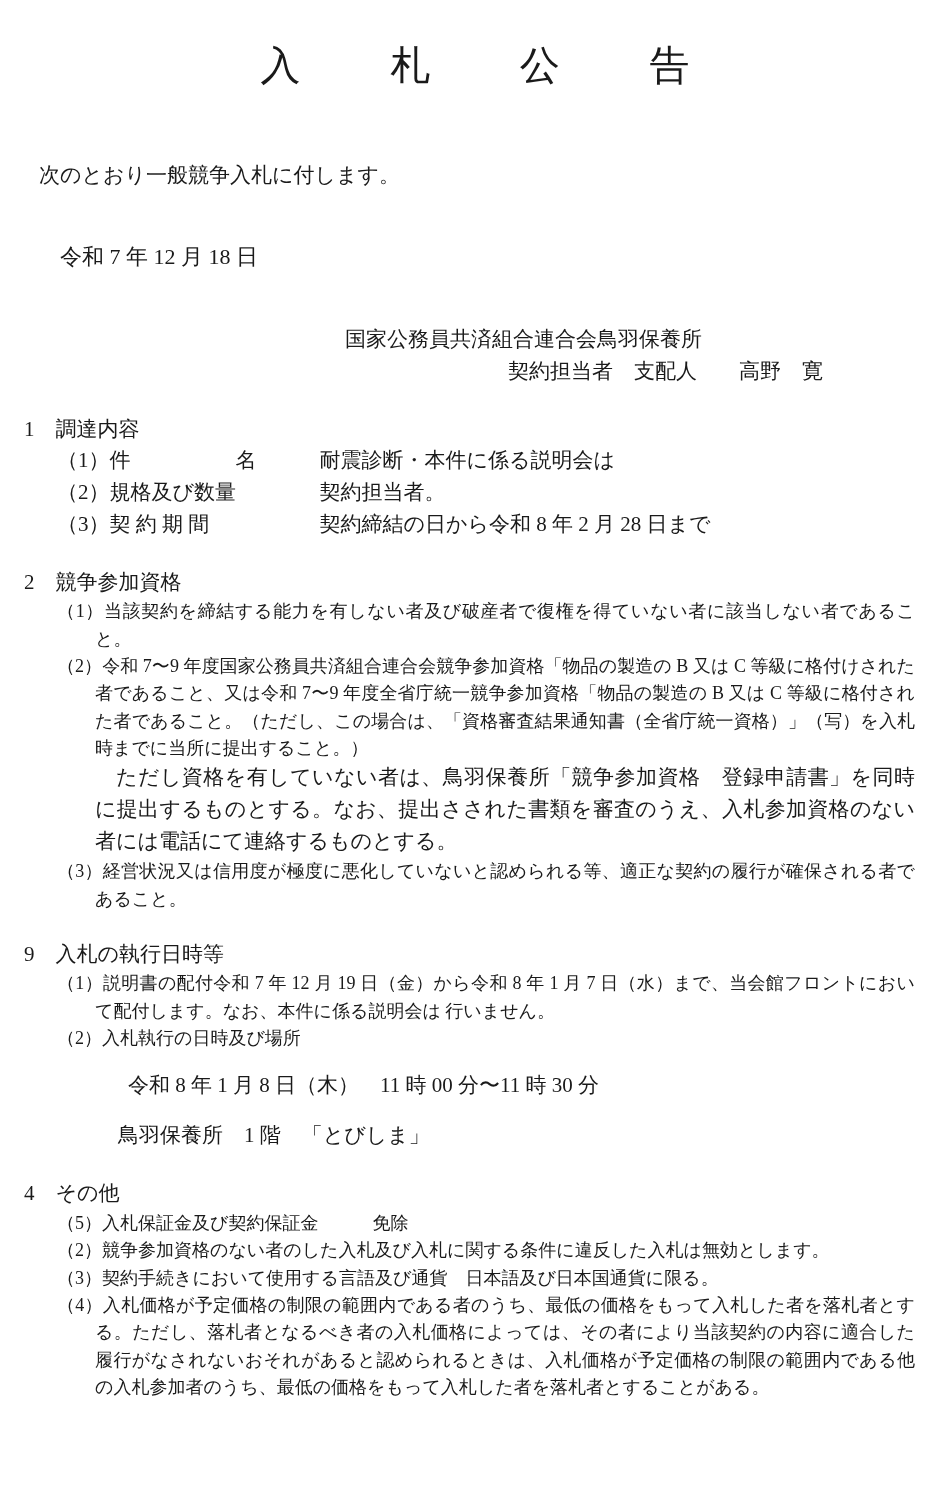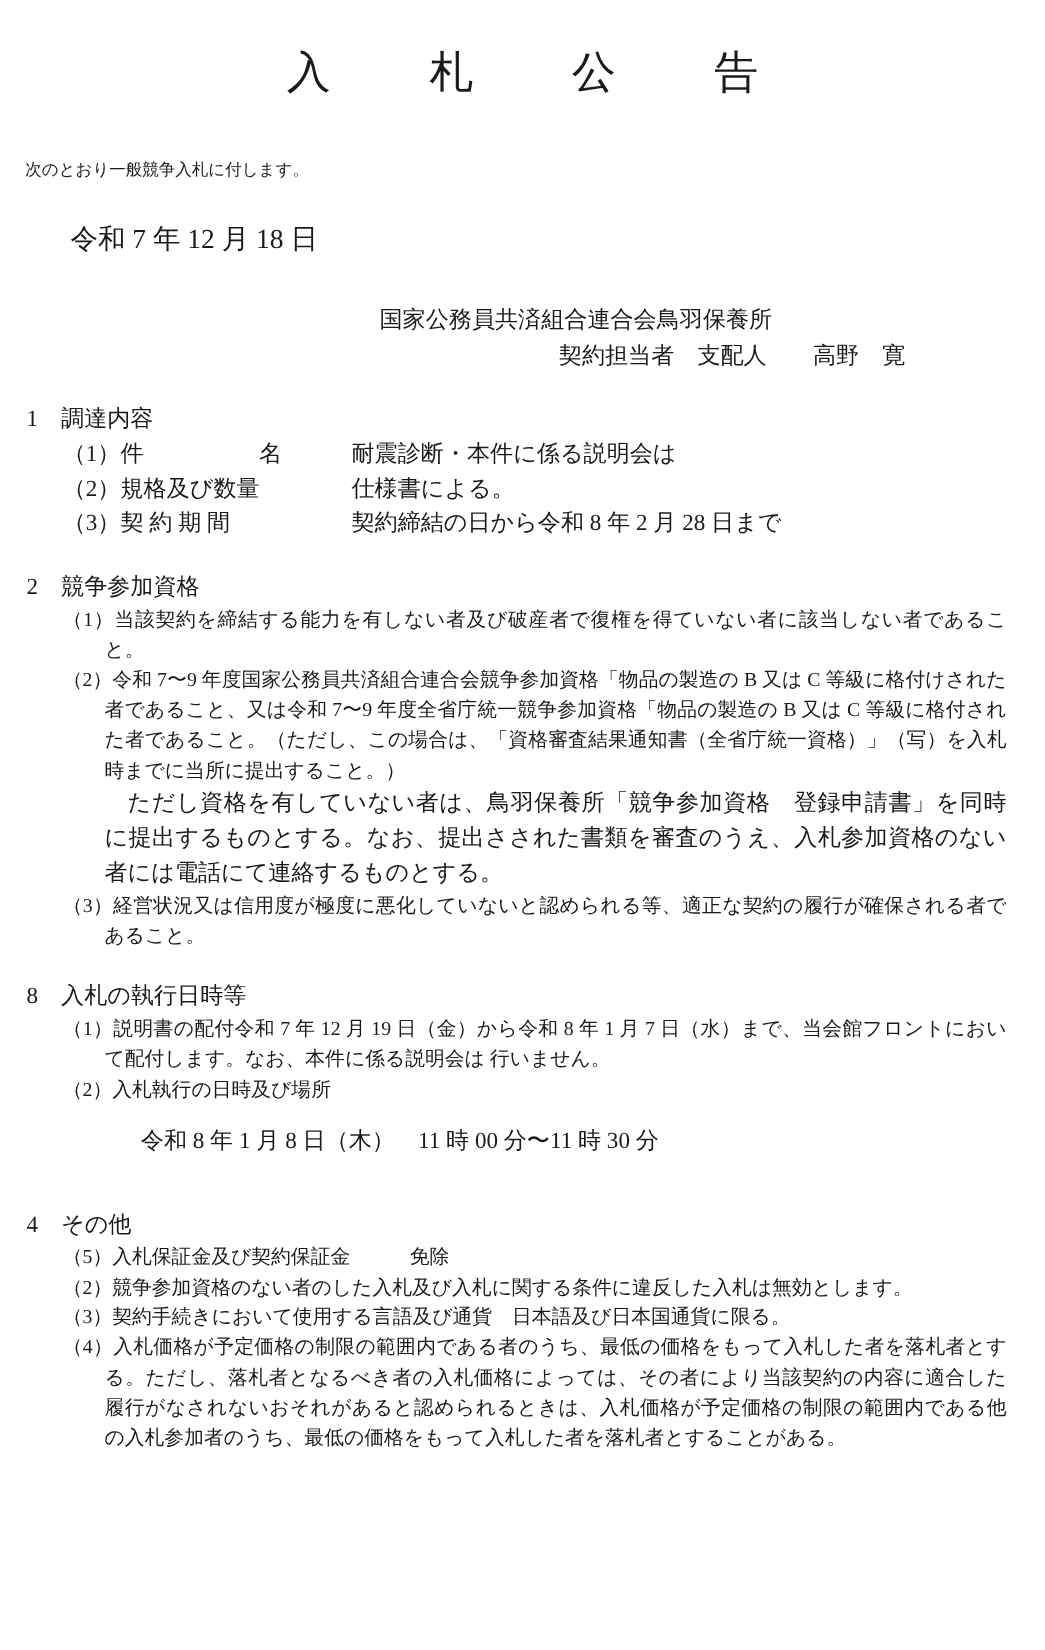--- a/index.html
+++ b/index.html
@@ -31,31 +31,31 @@
     letter-spacing: 0.62em;
     text-indent: 0.62em;
     font-weight: 400;
     margin: 0;
     padding-top: 42px;
     line-height: 1.2;
   }
 
   
   .lead {
-    margin: 0;
+    margin: 16px;
     padding-top: 54px;
     padding-left: 23px;
-    font-size: 15px;
+    font-size: 21px;
     line-height: 1.5;
   }
   .date-line {
-    margin: 0;
+    margin: 12px;
     padding-top: 32px;
-    padding-left: 64px;
-    font-size: 25px;
+    padding-left: 48px;
+    font-size: 22px;
     line-height: 1.5;
   }
 
   .issuer-block {
     margin: 0;
     padding-top: 38px;
   }
   .issuer-org {
     margin: 0;
     padding-left: 345px;
@@ -162,46 +162,47 @@
     <p class="section-heading">1　調達内容</p>
     <div class="items">
       <div class="kv">
         <span class="kv-marker">（1）</span>
         <span class="kv-label">件　　　　　名</span>
         <span class="kv-value">耐震診断・本件に係る説明会は</span>
       </div>
       <div class="kv">
         <span class="kv-marker">（2）</span>
         <span class="kv-label">規格及び数量</span>
-        <span class="kv-value">仕様書による。</span>
+        <span class="kv-value">契約担当者。</span>
       </div>
       <div class="kv">
         <span class="kv-marker">（3）</span>
         <span class="kv-label">契 約 期 間</span>
         <span class="kv-value">契約締結の日から令和 8 年 2 月 28 日まで</span>
       </div>
     </div>
   </div>
 
   <div class="section">
     <p class="section-heading">2　競争参加資格</p>
     <div class="items">
       <p class="item">（1）当該契約を締結する能力を有しない者及び破産者で復権を得ていない者に該当しない者であること。</p>
       <p class="item">（2）令和 7〜9 年度国家公務員共済組合連合会競争参加資格「物品の製造の B 又は C 等級に格付けされた者であること、又は令和 7〜9 年度全省庁統一競争参加資格「物品の製造の B 又は C 等級に格付された者であること。（ただし、この場合は、「資格審査結果通知書（全省庁統一資格）」（写）を入札時までに当所に提出すること。）</p>
       <p class="item-cont">ただし資格を有していない者は、鳥羽保養所「競争参加資格　登録申請書」を同時に提出するものとする。なお、提出さされた書類を審査のうえ、入札参加資格のない者には電話にて連絡するものとする。</p>
       <p class="item">（3）経営状況又は信用度が極度に悪化していないと認められる等、適正な契約の履行が確保される者であること。</p>
     </div>
   </div>
 
   <div class="section">
-    <p class="section-heading">8　入札の執行日時等</p>
+    <p class="section-heading">9　入札の執行日時等</p>
     <div class="items">
       <p class="item">（1）説明書の配付令和 7 年 12 月 19 日（金）から令和 8 年 1 月 7 日（水）まで、当会館フロントにおいて配付します。なお、本件に係る説明会は 行いません。</p>
       <p class="item">（2）入札執行の日時及び場所</p>
       <p class="subline">令和 8 年 1 月 8 日（木）　11 時 00 分〜11 時 30 分</p>
+      <p class="subline-2">鳥羽保養所　1 階　「とびしま」</p>
     </div>
   </div>
 
   <div class="section">
     <p class="section-heading">4　その他</p>
     <div class="items">
       <p class="item">（5）入札保証金及び契約保証金　　　免除</p>
       <p class="item">（2）競争参加資格のない者のした入札及び入札に関する条件に違反した入札は無効とします。</p>
       <p class="item">（3）契約手続きにおいて使用する言語及び通貨　日本語及び日本国通貨に限る。</p>
       <p class="item">（4）入札価格が予定価格の制限の範囲内である者のうち、最低の価格をもって入札した者を落札者とする。ただし、落札者となるべき者の入札価格によっては、その者により当該契約の内容に適合した履行がなされないおそれがあると認められるときは、入札価格が予定価格の制限の範囲内である他の入札参加者のうち、最低の価格をもって入札した者を落札者とすることがある。</p>

